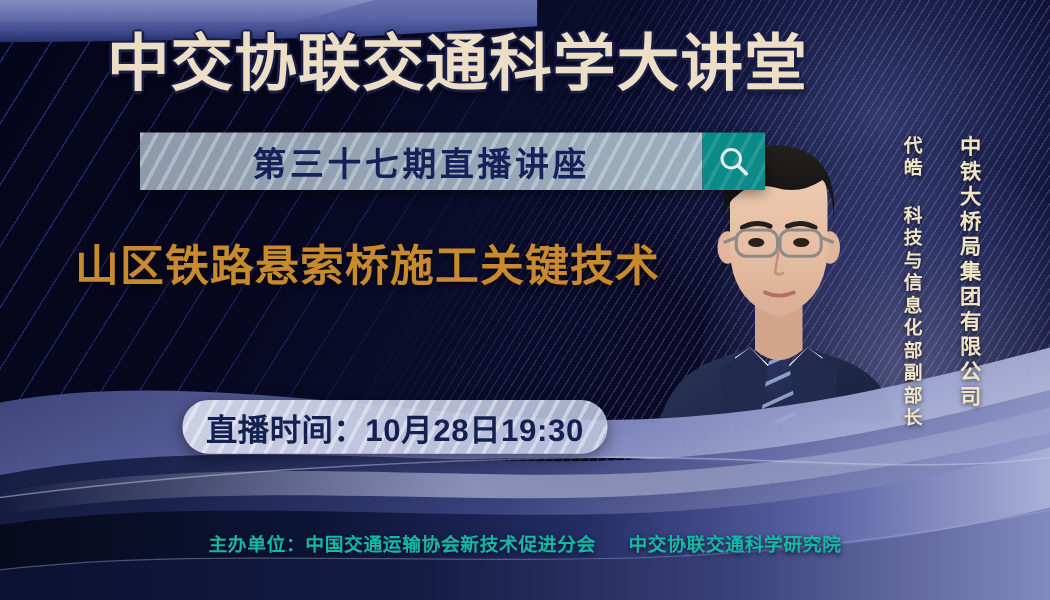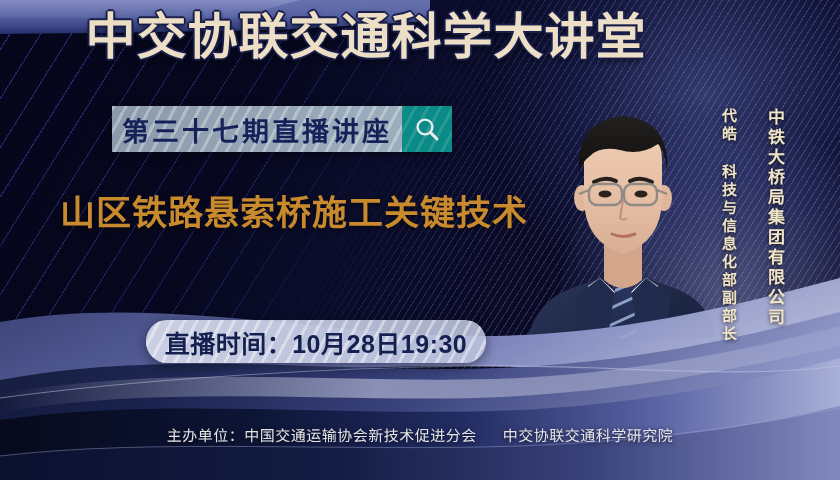--- a/index.html
+++ b/index.html
@@ -68,38 +68,38 @@
     position:absolute;right:-60px;top:120px;width:340px;height:360px;
     border-radius:50%;
     background:radial-gradient(circle,rgba(170,178,235,.42) 0%,rgba(110,122,200,.18) 50%,rgba(0,0,0,0) 74%);
   }
 
   
   .waves{position:absolute;left:0;bottom:0;width:840px;height:210px;}
 
   
   .main-title{
-    position:absolute;left:0;top:8px;width:732px;
+    position:absolute;left:0;top:22px;width:732px;
     text-align:center;
     font-size:50px;line-height:58px;
     font-weight:bold;
     letter-spacing:1px;
     color:#ecdfc6;
     font-family:"Liberation Sans","DejaVu Sans",sans-serif;
     text-shadow:
       -1px -1px 0 #1a1f4a, 1px -1px 0 #1a1f4a, -1px 1px 0 #1a1f4a, 1px 1px 0 #1a1f4a,
       -2px 0 0 #1a1f4a, 2px 0 0 #1a1f4a, 0 -2px 0 #1a1f4a, 0 2px 0 #1a1f4a,
       0 3px 6px rgba(0,0,0,.65);
     white-space:nowrap;
   }
 
   
   .episode-bar{
     position:absolute;left:112px;top:106px;
-    width:340px;height:46px;
+    width:500px;height:46px;
     display:flex;align-items:stretch;
     box-shadow:0 2px 10px rgba(0,0,0,.45);
   }
   .episode-bar .strip{
     flex:1;position:relative;
     background:linear-gradient(100deg,#8b9bac 0%,#93a3b3 40%,#9cadbd 100%);
     display:flex;align-items:center;justify-content:center;
     overflow:hidden;
   }
   .episode-bar .strip::after{
@@ -128,21 +128,20 @@
   }
 
   
   .lecture-title{
     position:absolute;left:34px;top:190px;width:520px;
     text-align:center;
     font-size:35px;line-height:48px;
     font-weight:bold;letter-spacing:1px;
     color:#c98a2e;
     text-shadow:0 2px 5px rgba(0,0,0,.6);
-    font-family:Liberation Serif, serif;
   }
   .lecture-title .l2{display:block;}
 
   
   .time-pill{
     position:absolute;left:146px;top:320px;
     width:340px;height:43px;
     border-radius:21px;
     background:linear-gradient(100deg,rgba(214,218,234,0.92) 0%,rgba(198,204,226,0.92) 45%,rgba(186,194,220,0.88) 100%);
     display:flex;align-items:center;justify-content:center;
@@ -174,22 +173,22 @@
     text-shadow:0 1px 4px rgba(0,0,0,.75);
     white-space:nowrap;
   }
   .v-org{ left:762px; top:108px; font-size:17px; letter-spacing:3px; }
   .v-person{ left:718px; top:108px; font-size:15px; letter-spacing:3px; }
 
   
   .footer{
     position:absolute;left:0;top:424px;width:840px;
     text-align:center;
-    font-size:15px;font-weight:normal;letter-spacing:.5px;
-    color:#e5e5e5;
+    font-size:15px;font-weight:bold;letter-spacing:.5px;
+    color:#14b8a6;
     text-shadow:0 1px 4px rgba(5,8,30,.9);
     white-space:nowrap;
   }
   .footer .gap{display:inline-block;width:26px;}
 </style>
 </head>
 <body>
 
 <div id="poster">
 

